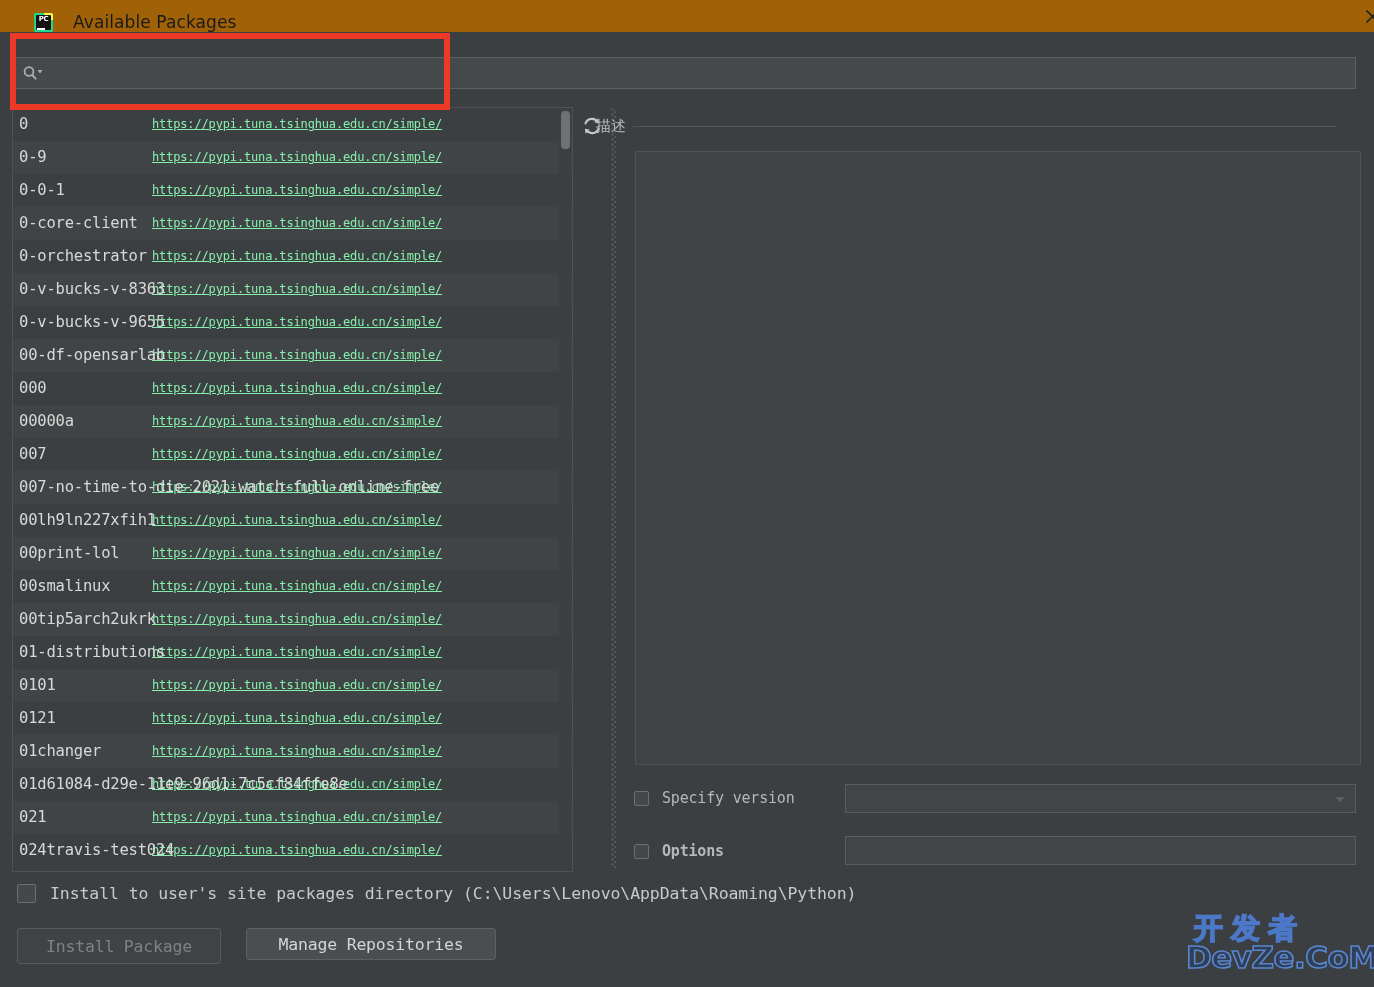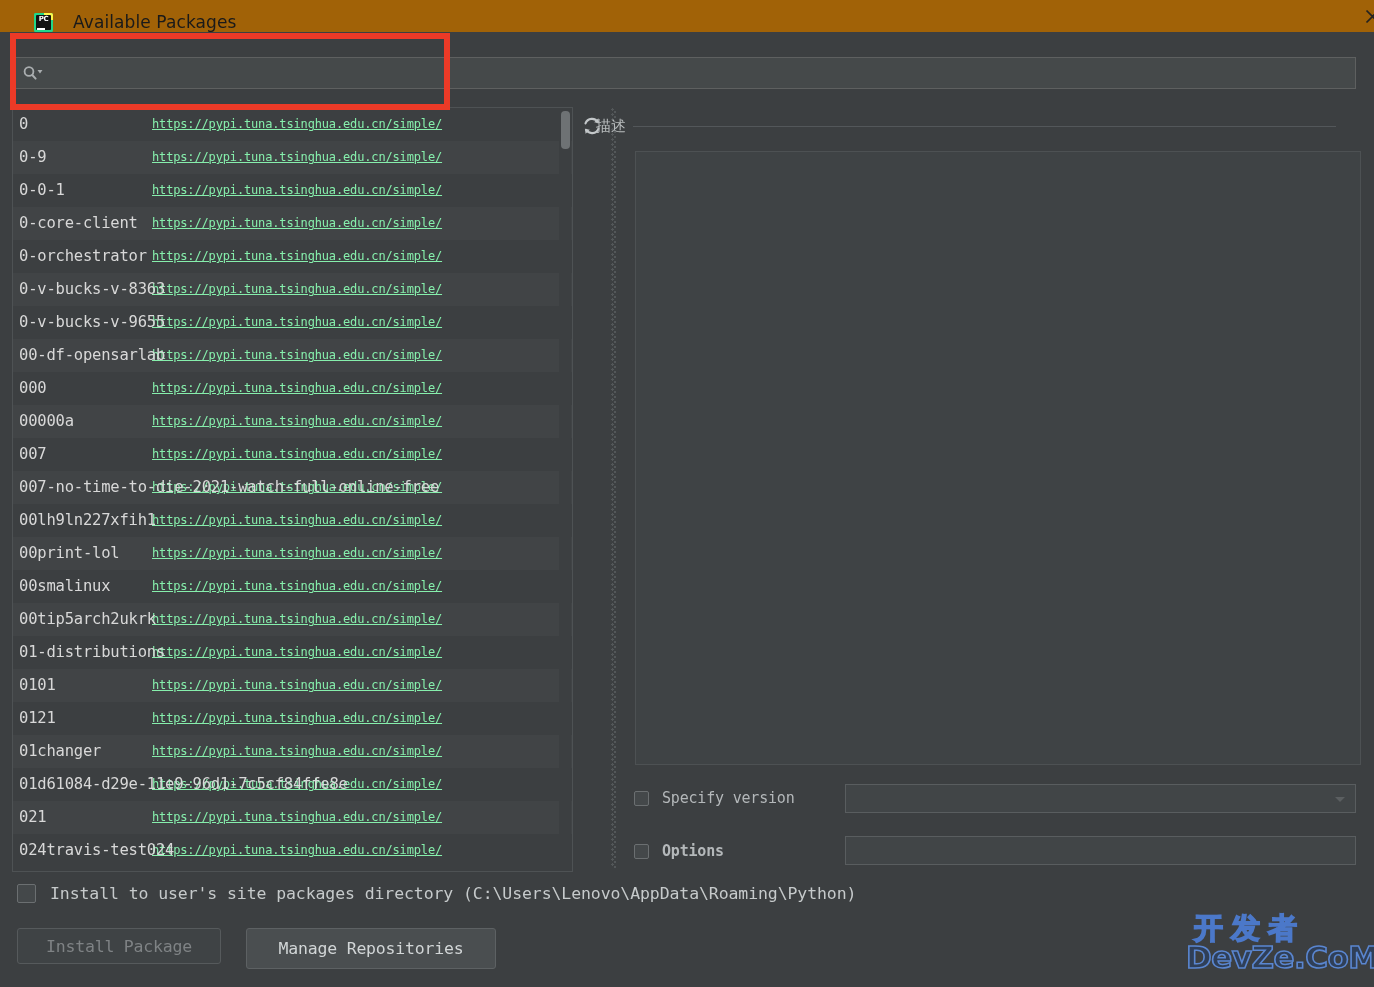--- a/index.html
+++ b/index.html
@@ -530,21 +530,21 @@
   <div class="textfield" style="left:845px; top:836px; width:511px; height:29px;">
     <div style="padding:5px 8px;font-size:14px;color:#b0b4b6;"></div>
   </div>
 
   <div class="bottom-check">
     <div class="cb"></div>
     <div class="field-label">Install to user's site packages directory (C:\Users\Lenovo\AppData\Roaming\Python)</div>
   </div>
 
   <div class="btn btn-disabled" style="left:17px; top:928px; width:204px; height:36px;">Install Package</div>
-  <div class="btn btn-normal" style="left:246px; top:928px; width:250px; height:41px;">Manage Repositories</div>
+  <div class="btn btn-normal" style="left:246px; top:928px; width:250px; height:32px;">Manage Repositories</div>
 
   <div class="watermark">
     <div class="wm-top">开发者</div>
     <div class="wm-c">c</div>
     <div class="wm-bottom">DevZe.CoM</div>
   </div>
 
 </div>
 
 </body></html>

